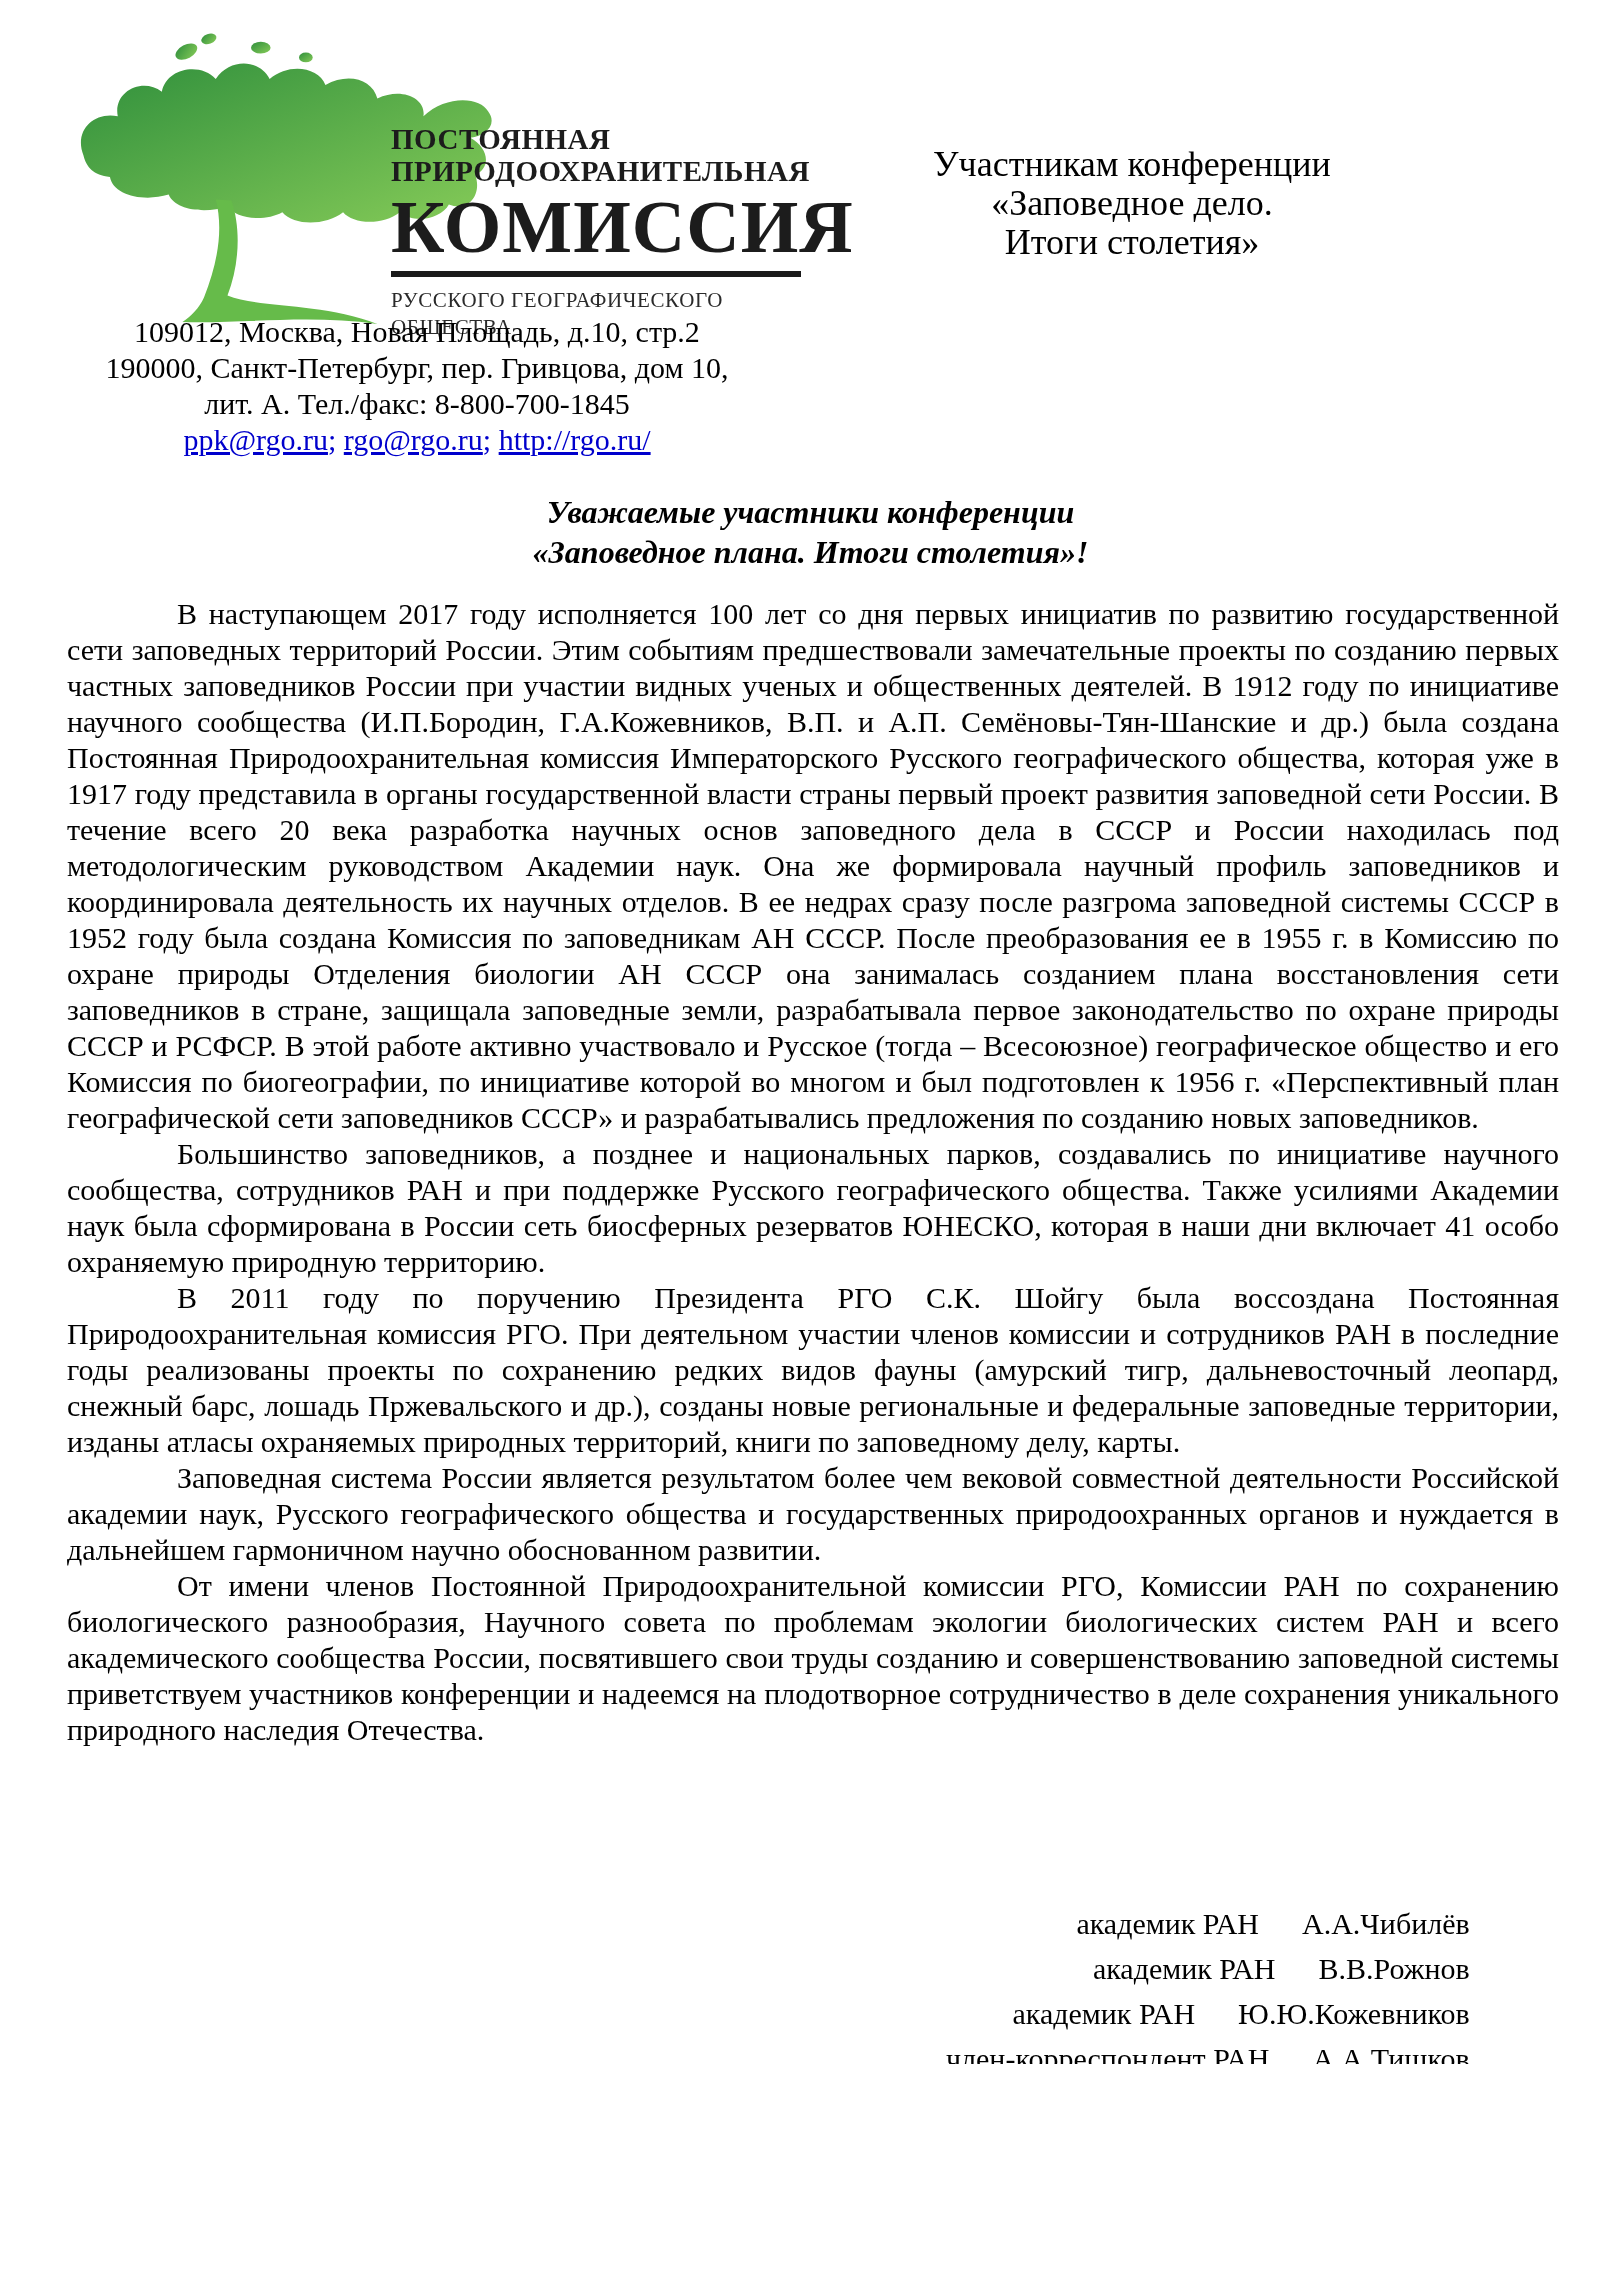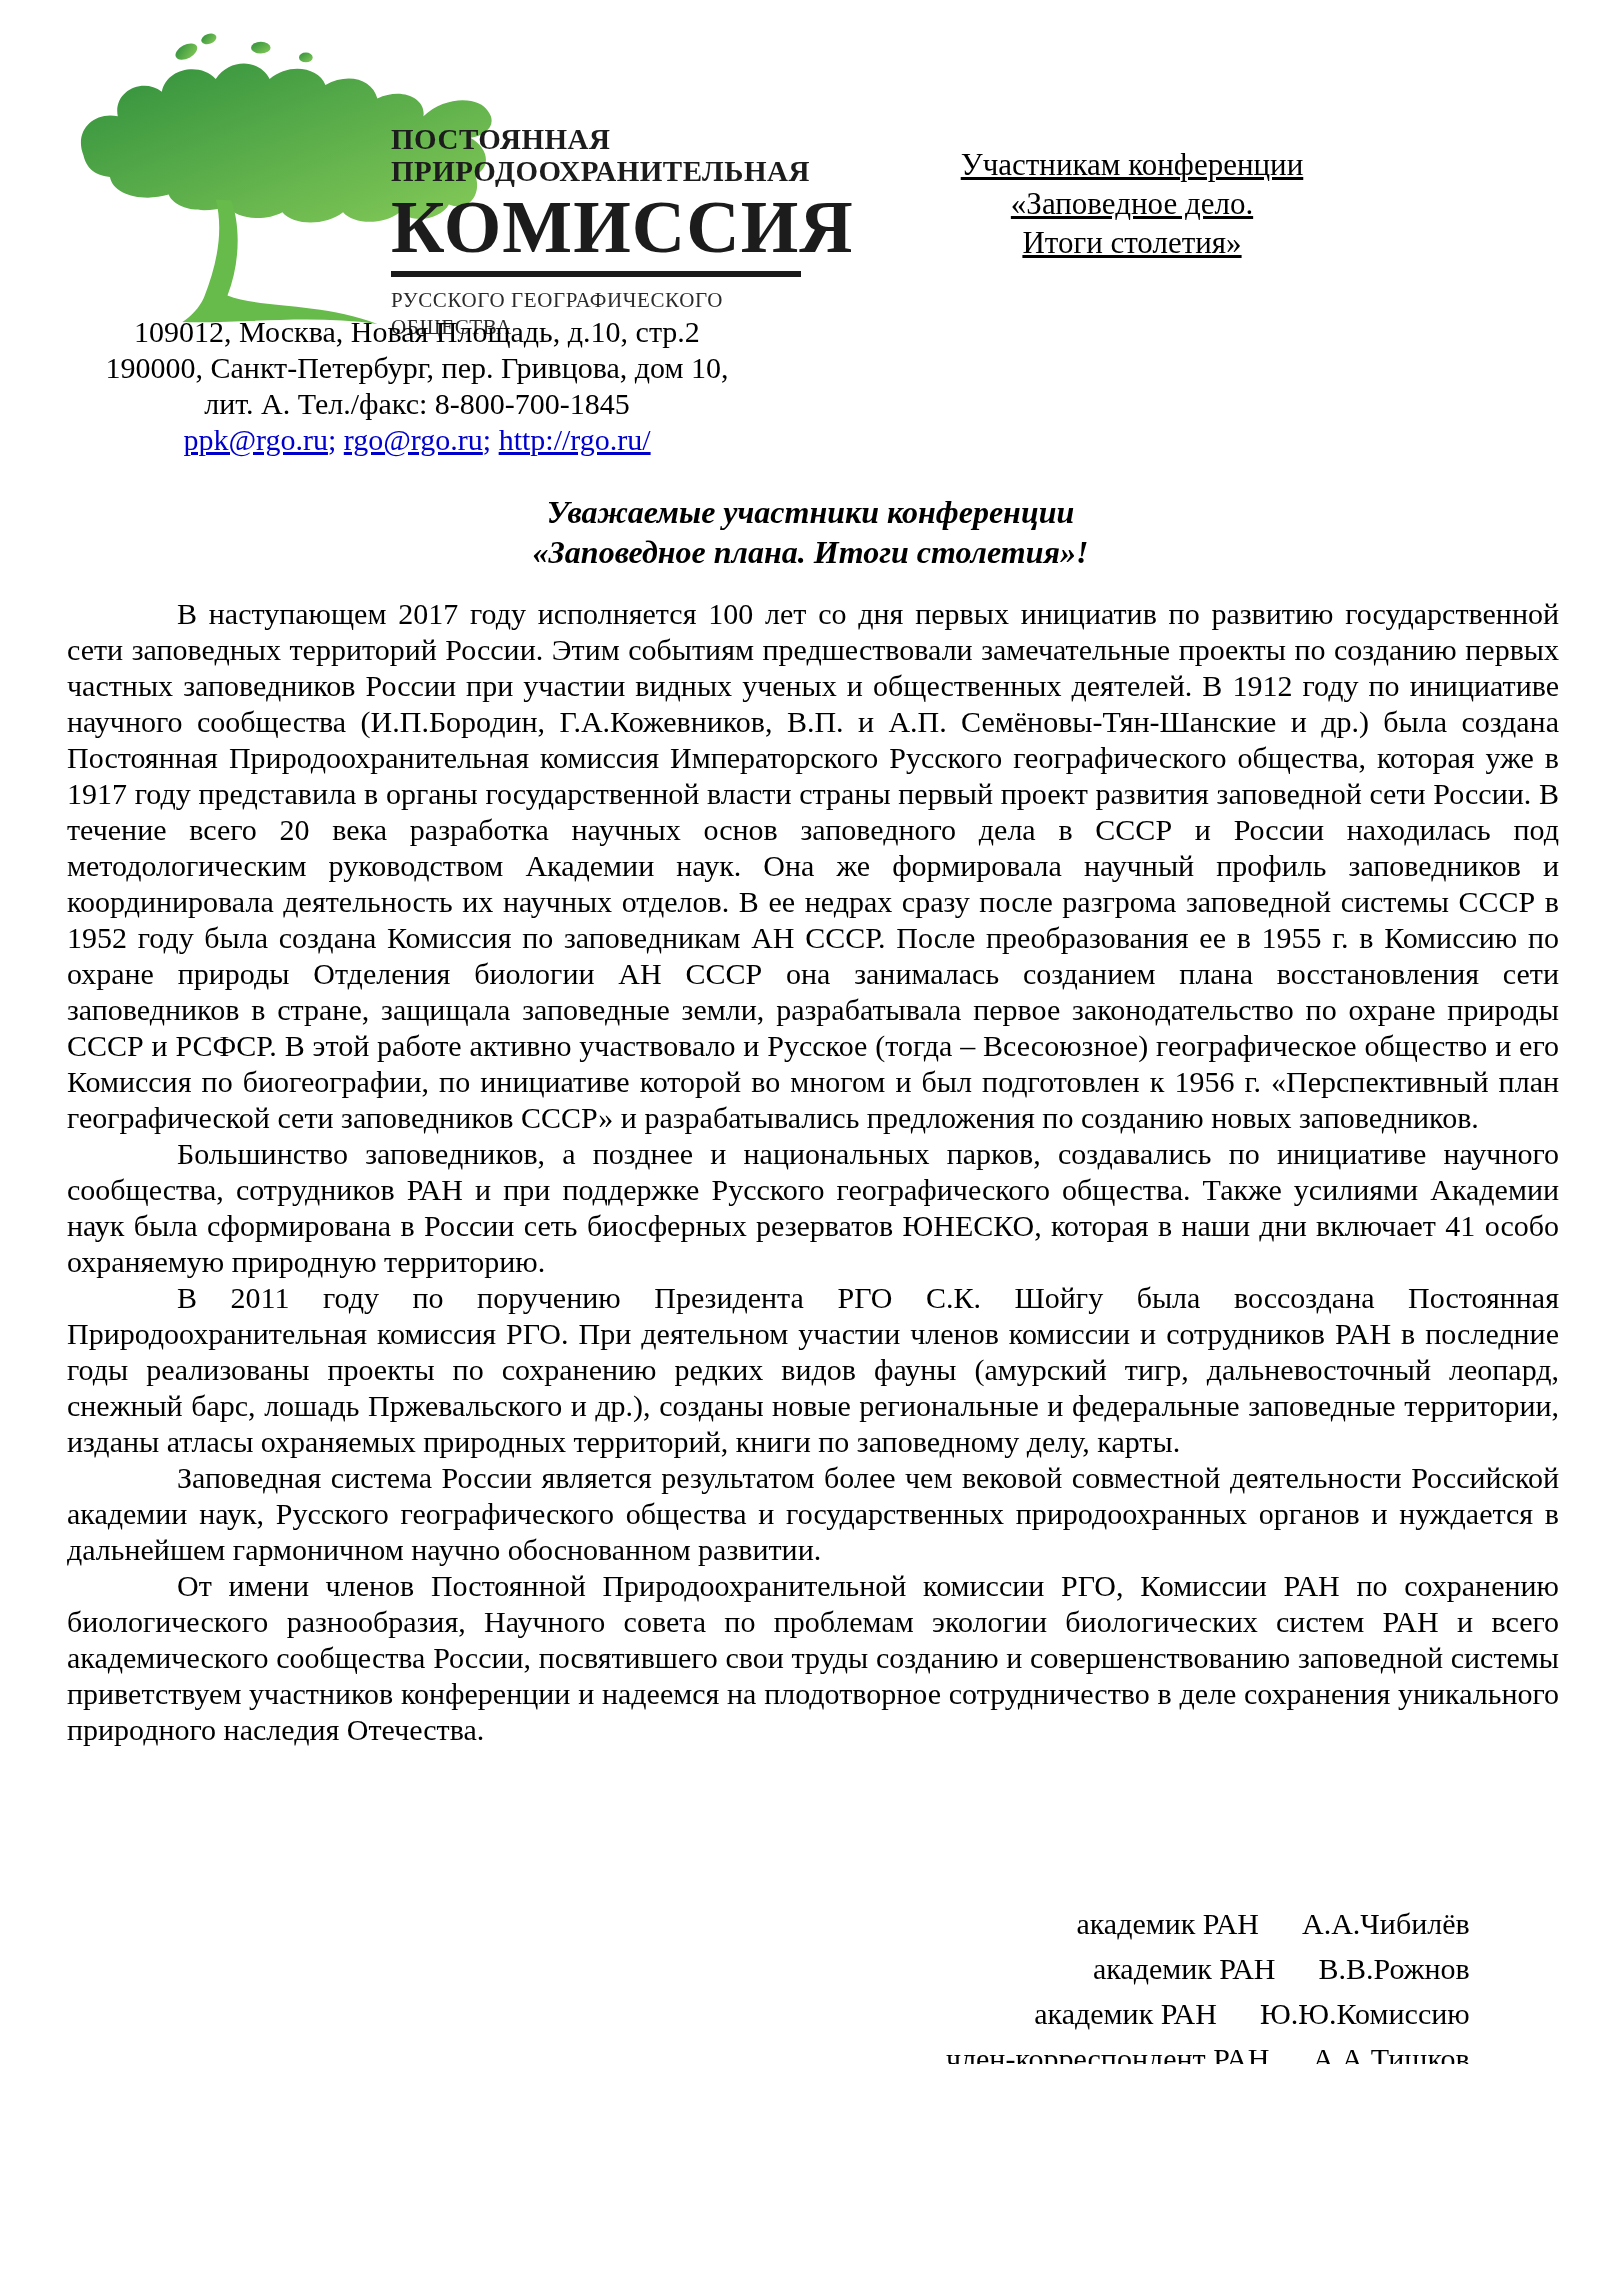--- a/index.html
+++ b/index.html
@@ -18,21 +18,21 @@
     font-size:29px;line-height:32px;letter-spacing:0.5px;color:#1c1c1c;font-weight:600;
   }
   .logo-line3{
     font-size:74px;line-height:76px;font-weight:700;letter-spacing:1px;color:#1c1c1c;margin-top:2px;
   }
   .logo-divider{height:5.9px;background:#1a1a1a;margin-top:5.9px;width:100%;}
   .logo-line4{font-size:21px;line-height:27.4px;letter-spacing:0.6px;color:#2a2a2a;margin-top:9.8px;}
   
   .recipient{
     position:absolute;left:887px;top:145px;width:490px;
-    text-align:center;font-size:31px;line-height:39px;text-decoration:underline;
+    text-align:center;font-size:36px;line-height:39px;
   }
   
   .contact{
     position:absolute;left:74px;top:314px;width:686px;
     text-align:center;font-size:30px;line-height:36px;
   }
   .contact a{text-decoration:underline;}
   
   .salutation{
     position:absolute;left:0;top:492px;width:1621px;
@@ -144,21 +144,21 @@
   </div>
 
   <div class="signatures">
     <div class="sig-row">
       <span>академик РАН</span><span class="sig-name">А.А.Чибилёв</span>
     </div>
     <div class="sig-row">
       <span>академик РАН</span><span class="sig-name">В.В.Рожнов</span>
     </div>
     <div class="sig-row">
-      <span>академик РАН</span><span class="sig-name">Ю.Ю.Комиссию</span>
+      <span>академик РАН</span><span class="sig-name">Ю.Ю.Кожевников</span>
     </div>
     <div class="sig-row">
       <span>член-корреспондент РАН</span><span class="sig-name">А.А.Тишков</span>
     </div>
   </div>
 
   <div class="doc-date">28 ноября 2016 года</div>
 
 </div>
 

